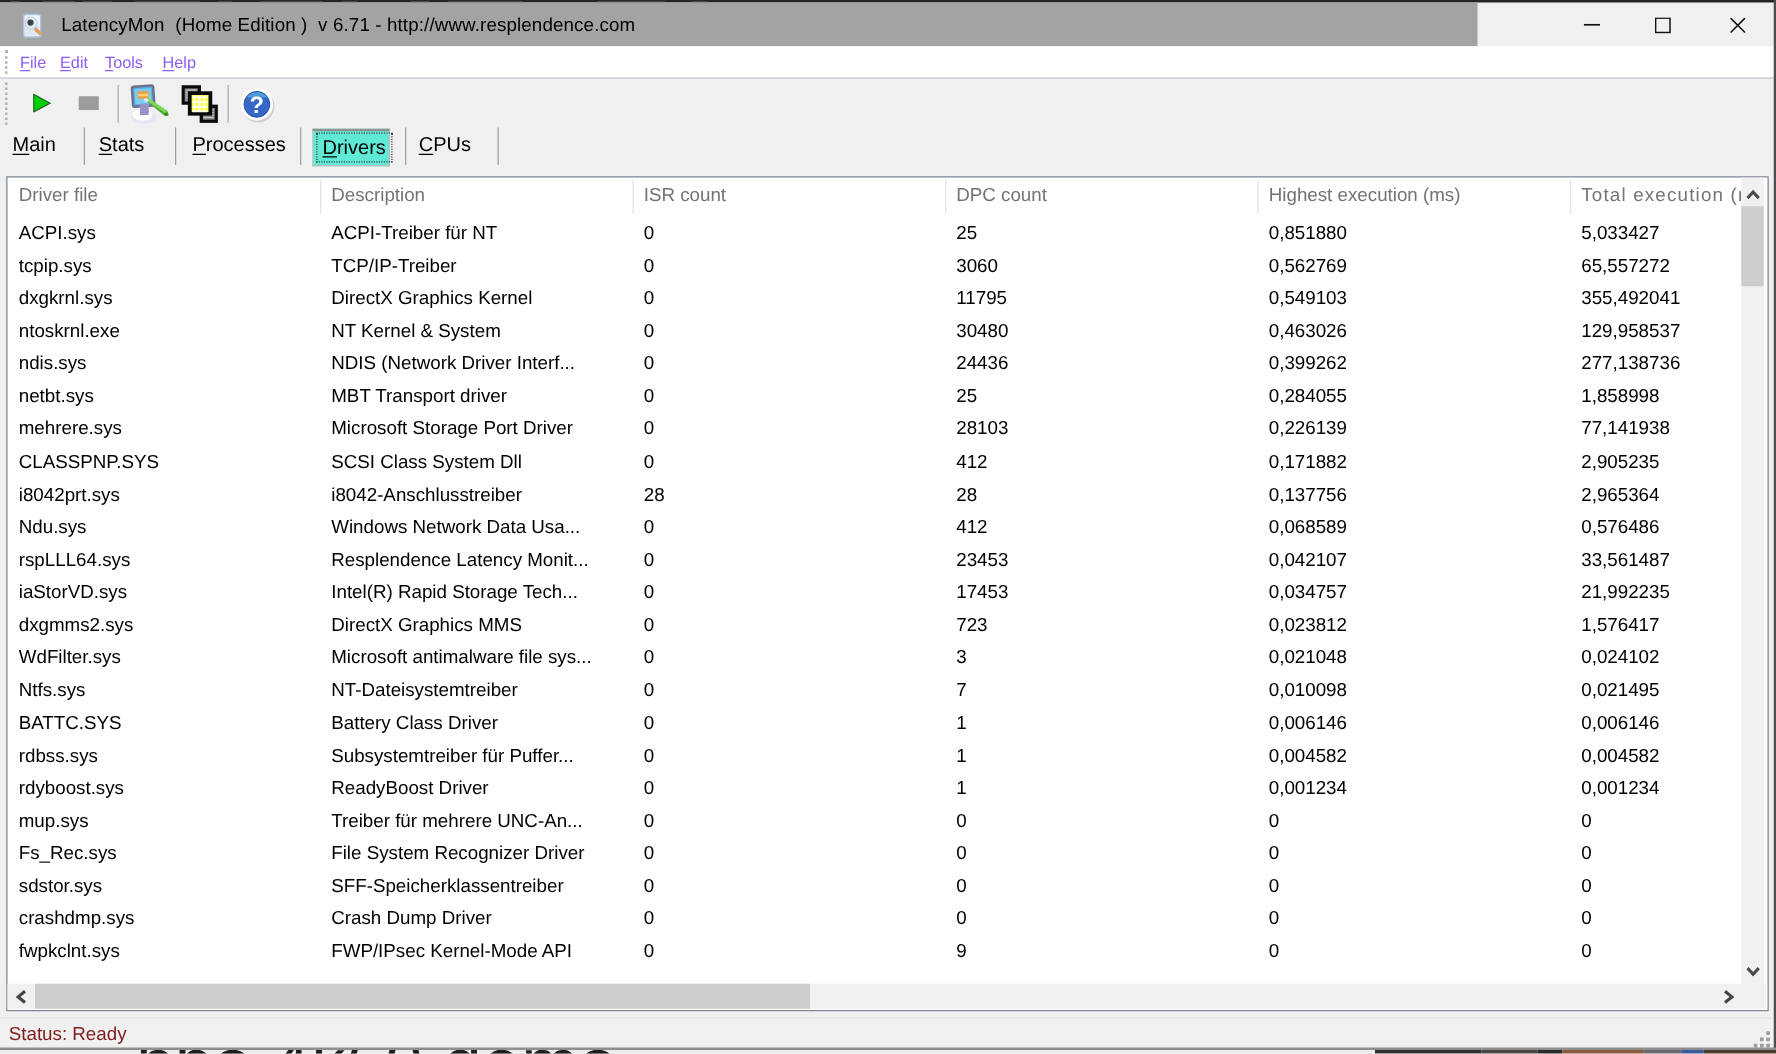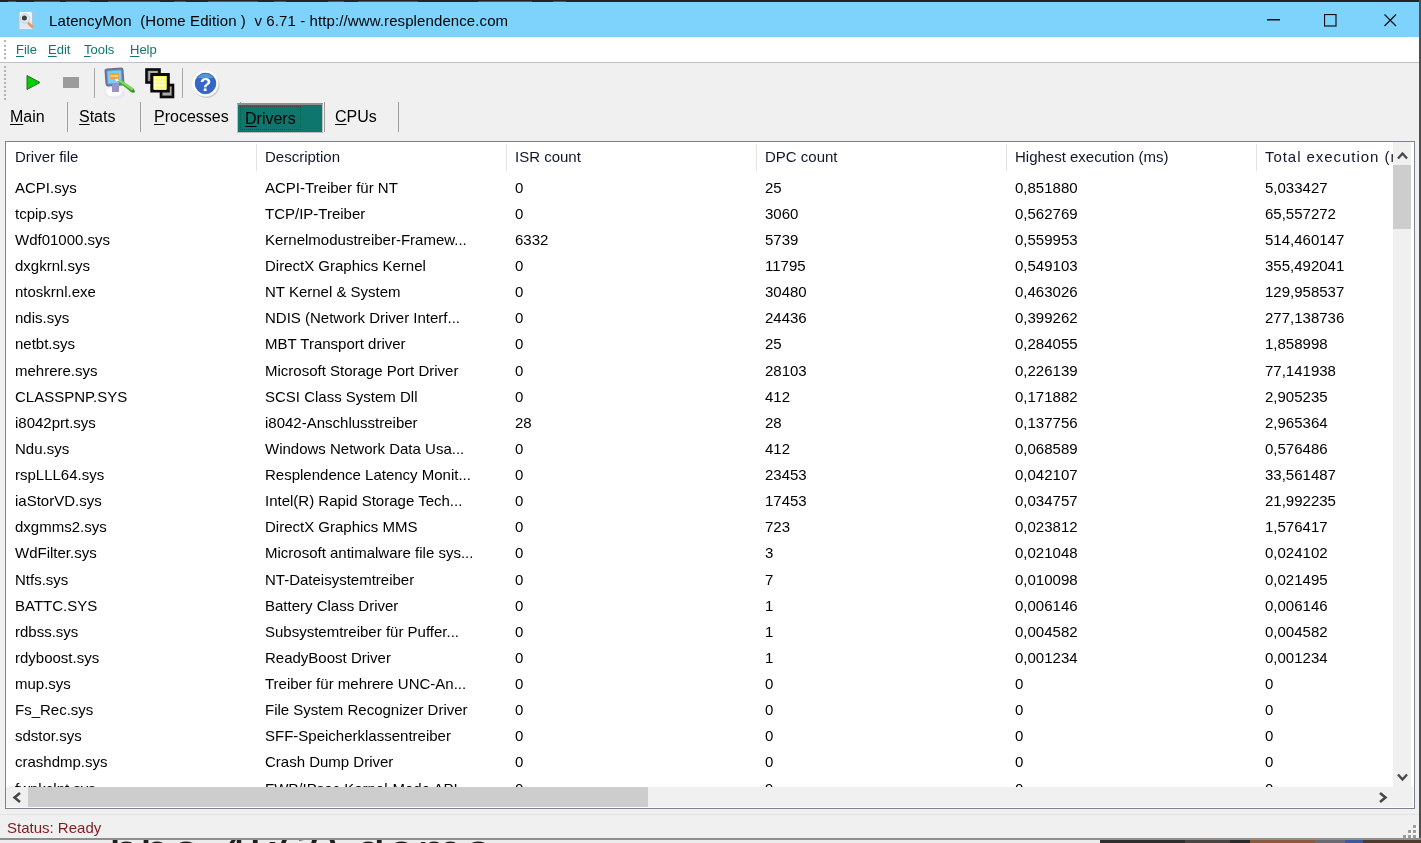--- a/index.html
+++ b/index.html
@@ -2,43 +2,43 @@
 <html><head><meta charset="utf-8">
 <style>
 *{margin:0;padding:0;box-sizing:border-box}
 html,body{width:1421px;height:843px;overflow:hidden}
 body{font-family:"Liberation Sans",sans-serif;background:#f0f0f0;position:relative}
 .abs{position:absolute}
 
 #topstrip{left:0;top:0;width:1421px;height:2px;background:#242424}
 #topstrip i{position:absolute;top:0.5px;height:1px;background:#555}
 
-#titlebar{left:0;top:2px;width:1419px;height:35px;background:#7dd3fc}
+#titlebar{left:0;top:2px;width:1182px;height:35px;background:#a3a3a3}
 #title{left:49px;top:10px;font-size:15px;color:#000;letter-spacing:0.1px}
 
 #menubar{left:0;top:37px;width:1419px;height:25px;background:#fff}
 .grip{width:3px;border-left:2px dotted #b4b4b4}
-.menuitem{position:absolute;top:5px;font-size:13px;color:#0f766e}
+.menuitem{position:absolute;top:5px;font-size:13px;color:#8b5cf6}
 .ul{text-decoration:underline;text-underline-offset:2px}
 #menuline{left:0;top:62px;width:1419px;height:1px;background:#bcc1c9}
 
 #toolbar{left:0;top:63px;width:1419px;height:78px;background:#f0f0f0}
 .tsep{position:absolute;top:68px;height:30px;width:1px;background:#a8a8a8}
 .tabsep{position:absolute;top:39px;height:30px;width:1px;background:#9f9f9f}
 .tab{position:absolute;top:44.5px;font-size:16px;color:#000}
-#drvbtn{left:237px;top:40px;width:86px;height:30px;background:#0f766e;border:1px solid #bdbdbd;border-top:2px solid #909090}
+#drvbtn{left:250px;top:40px;width:62px;height:30px;background:#5eead4;border:1px solid #bdbdbd;border-top:2px solid #909090}
 #drvfocus{left:2px;top:1px;width:61px;height:24px;border:1px dotted #444}
 #drvbtn .tab{left:7px;top:4.5px}
 
 #lv{left:5px;top:141px;width:1410px;height:668px;background:#fff;border:1px solid #7d8390}
 #lvclip{left:6px;top:142px;width:1407px;height:666px;overflow:hidden}
 .hsep{position:absolute;top:2px;height:27px;width:1px;background:#e4e4e4}
 .c{position:absolute;white-space:nowrap}
 .c1{left:9px}.c2{left:259px}.c3{left:509px}.c4{left:759px}.c5{left:1009px}.c6{left:1259px;width:128px;overflow:hidden}
-#hdr{position:absolute;left:0;top:0;width:1407px;height:30px;font-size:15px;color:#0f172a}
+#hdr{position:absolute;left:0;top:0;width:1407px;height:30px;font-size:15px;color:#737373}
 #hdr .c{top:6px}
 #rowwrap{position:absolute;left:0;top:31.6px;width:1366px}
 .row{position:relative;height:26.14px;font-size:15px;color:#000}
 .row .c{top:50%;transform:translateY(-50%)}
 
 #vsb{left:1393px;top:142px;width:18px;height:645px;background:#f0f0f0}
 #vthumb{left:0;top:23px;width:18px;height:64px;background:#cdcdcd}
 #hsb{left:6px;top:787px;width:1387px;height:20px;background:#f0f0f0}
 #hthumb{left:22px;top:0;width:620px;height:20px;background:#cdcdcd}
 #corner{left:1393px;top:787px;width:20px;height:20px;background:#f0f0f0}
@@ -173,28 +173,20 @@
       </div>
 <div class="row">
         <span class="c c1">tcpip.sys</span>
         <span class="c c2">TCP/IP-Treiber</span>
         <span class="c c3">0</span>
         <span class="c c4">3060</span>
         <span class="c c5">0,562769</span>
         <span class="c c6">65,557272</span>
       </div>
 <div class="row">
-        <span class="c c1">Wdf01000.sys</span>
-        <span class="c c2">Kernelmodustreiber-Framew...</span>
-        <span class="c c3">6332</span>
-        <span class="c c4">5739</span>
-        <span class="c c5">0,559953</span>
-        <span class="c c6">514,460147</span>
-      </div>
-<div class="row">
         <span class="c c1">dxgkrnl.sys</span>
         <span class="c c2">DirectX Graphics Kernel</span>
         <span class="c c3">0</span>
         <span class="c c4">11795</span>
         <span class="c c5">0,549103</span>
         <span class="c c6">355,492041</span>
       </div>
 <div class="row">
         <span class="c c1">ntoskrnl.exe</span>
         <span class="c c2">NT Kernel &amp; System</span>

